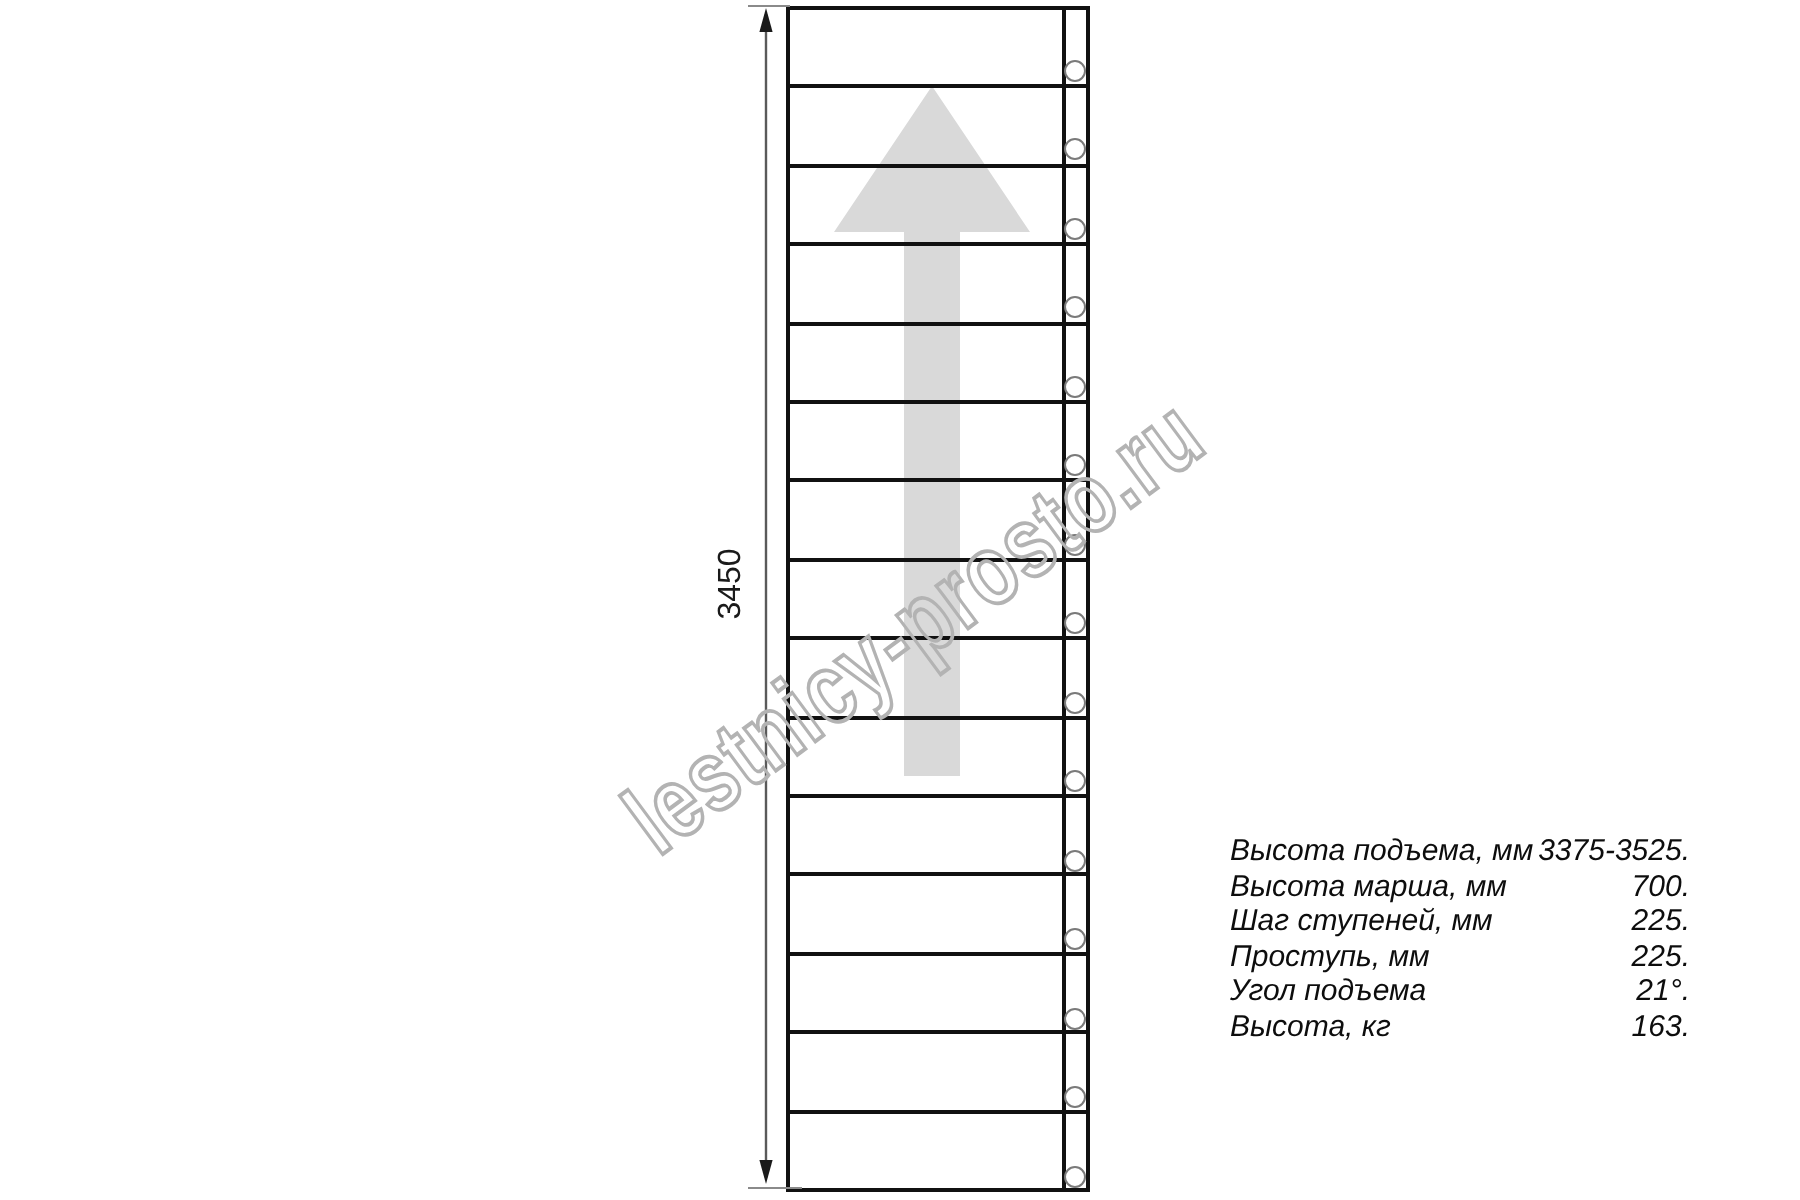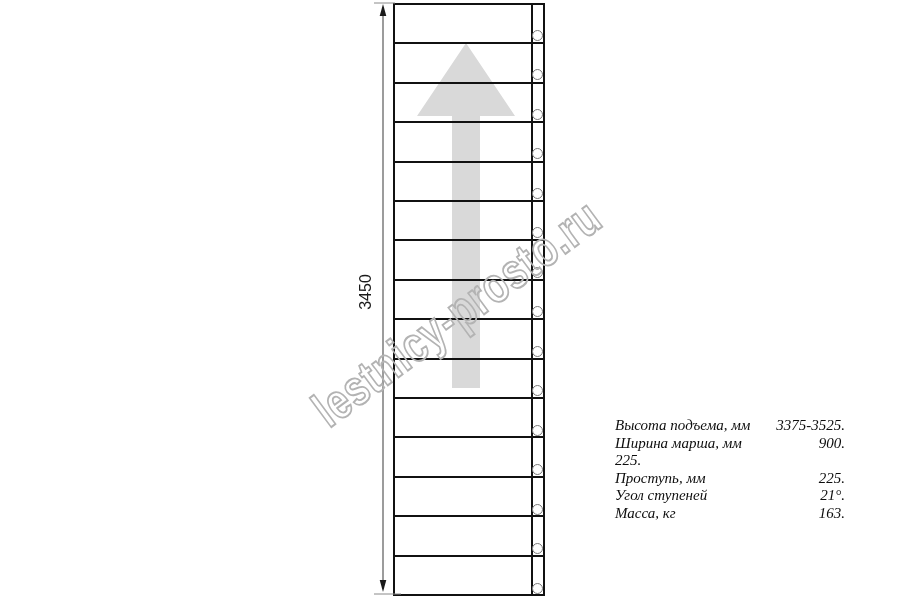--- a/index.html
+++ b/index.html
@@ -103,21 +103,20 @@
   .specs {
     position: absolute;
     left: 615px;
     top: 417px;
     width: 230px;
     z-index: 6;
     font-style: italic;
     font-size: 15px;
     line-height: 17.5px;
     color: #0d0d0d;
-    font-family: Liberation Serif, serif;
   }
   .spec-row {
     display: flex;
     justify-content: space-between;
     align-items: baseline;
   }
   .spec-label { text-align: left; white-space: nowrap; }
   .spec-value { text-align: center; white-space: nowrap; }
 </style>
 </head>
@@ -176,33 +175,34 @@
     <polygon points="383,592 379.7,580 386.3,580" fill="#1a1a1a"></polygon>
   </svg>
   <div class="dim-label">3450</div>
 
   <div class="specs" id="specs">
       <div class="spec-row">
         <span class="spec-label">Высота подъема, мм</span>
         <span class="spec-value">3375-3525.</span>
       </div>
       <div class="spec-row">
-        <span class="spec-label">Ширина марша, мм</span>
-        <span class="spec-value">900.</span>
-      </div>
-      <div class="spec-row">
+        <span class="spec-label">Высота марша, мм</span>
+        <span class="spec-value">700.</span>
+      </div>
+      <div class="spec-row">
+        <span class="spec-label">Шаг ступеней, мм</span>
         <span class="spec-value">225.</span>
       </div>
       <div class="spec-row">
         <span class="spec-label">Проступь, мм</span>
         <span class="spec-value">225.</span>
       </div>
       <div class="spec-row">
-        <span class="spec-label">Угол ступеней</span>
+        <span class="spec-label">Угол подъема</span>
         <span class="spec-value">21°.</span>
       </div>
       <div class="spec-row">
-        <span class="spec-label">Масса, кг</span>
+        <span class="spec-label">Высота, кг</span>
         <span class="spec-value">163.</span>
       </div>
     </div>
 
 </div>
 
 </body></html>

